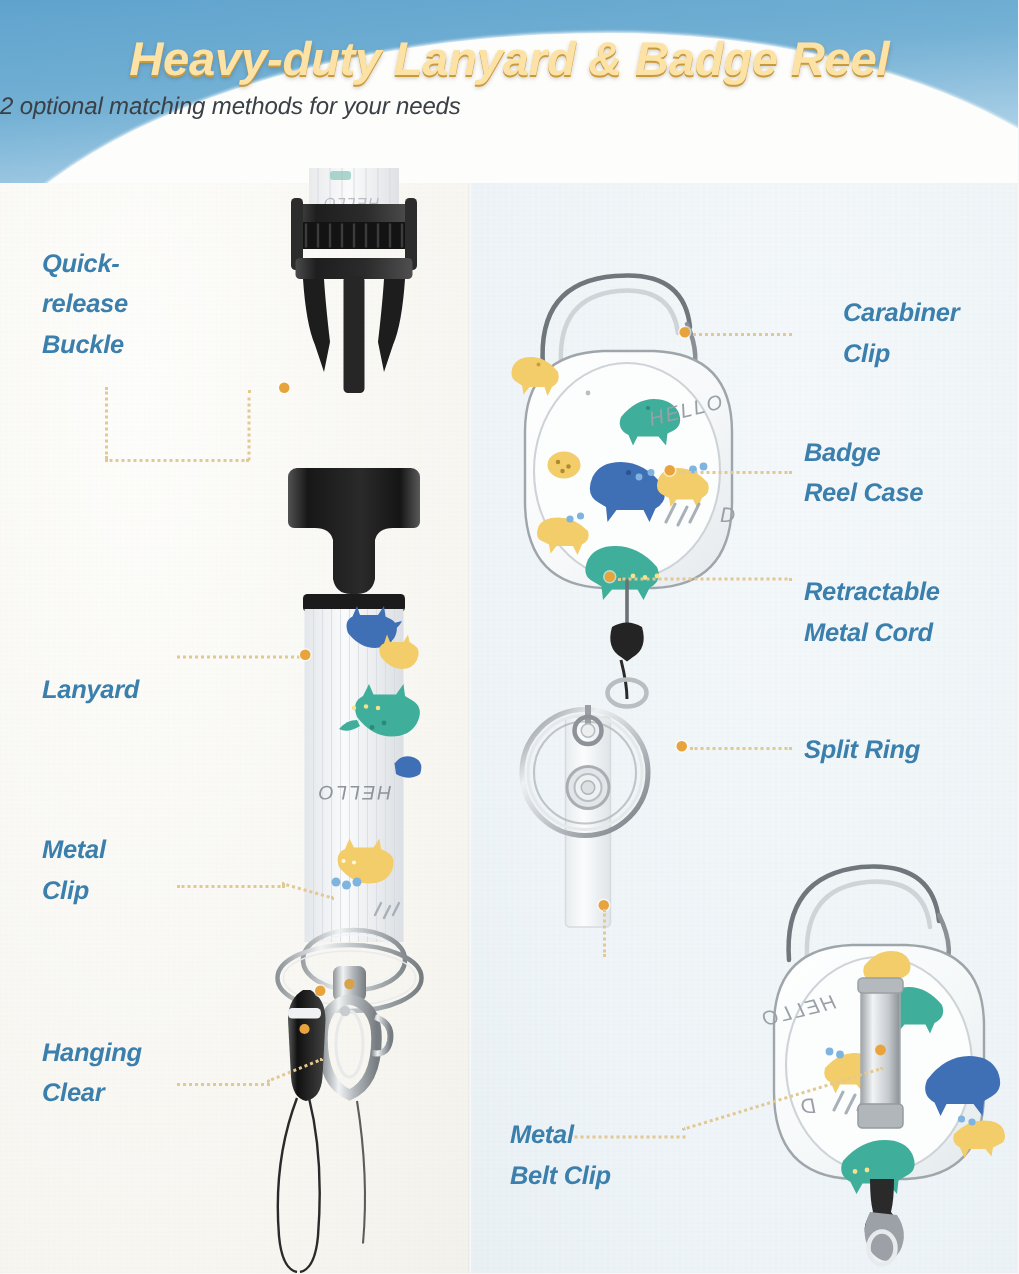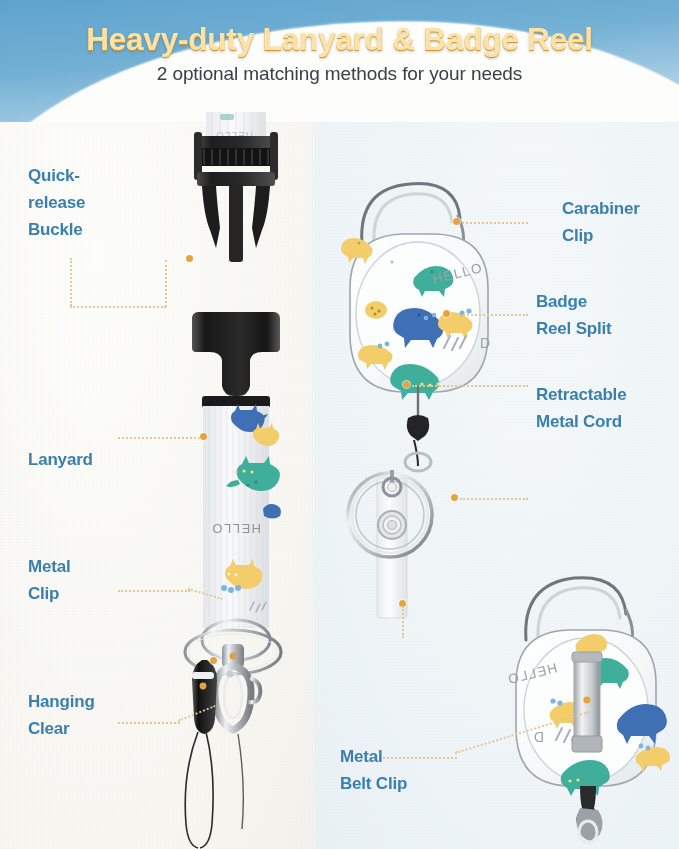--- a/index.html
+++ b/index.html
@@ -1,21 +1,21 @@
 <!DOCTYPE html>
 <html><head>
 <meta charset="utf-8">
 <style>
   html,body{margin:0;padding:0;}
   body{
     width:679px;height:849px;overflow:hidden;
     font-family:"Liberation Sans",sans-serif;
     background:#fbfaf7;
   }
-  #page{position:relative;width:679px;height:849px;overflow:hidden;background:#faf9f6;}
+  #page{position:relative;width:679px;height:849px;overflow:hidden;background:#faf9f6;font-style:italic;}
 
   
   .panel{position:absolute;top:0;bottom:0;}
   #panel-left{left:0;width:313px;
     background:
       radial-gradient(ellipse at 30% 30%, #fdfdfb 0%, #f7f6f1 70%, #f2f1ec 100%);
   }
   #panel-right{left:313px;right:0;
     background:
       radial-gradient(ellipse at 60% 35%, #f4f8fa 0%, #eef4f7 65%, #e9f0f4 100%);
@@ -31,22 +31,22 @@
   #header{position:absolute;left:0;top:0;width:679px;height:122px;overflow:hidden;}
   #header-bg{position:absolute;inset:0;
     background:linear-gradient(175deg,#5fa3cd 0%,#73b0d4 42%,#a9cfe6 78%,#cfe3f0 100%);}
   #header-curve{position:absolute;left:-40px;bottom:-150px;width:820px;height:250px;
     background:#fdfdfb;border-radius:62% 52% 0 0 / 100% 92% 0 0;
     box-shadow:0 -1px 2px rgba(255,255,255,.8);}
   #header-text{position:absolute;inset:0;}
   #title{position:absolute;left:0;right:0;top:21px;text-align:center;
     font-size:31.5px;font-weight:bold;letter-spacing:-.2px;
     color:#fde2a6;text-shadow:0 1px 0 #c99a3c,0 2px 3px rgba(60,40,10,.25);}
-  #subtitle{position:absolute;left:0;right:0;top:63px;text-align:center;
-    font-size:19px;color:#3a4046;letter-spacing:-.1px;}
+  #subtitle{position:absolute;left:0;right:0;top:63px;
+    font-size:16px;color:#3a4046;letter-spacing:-.1px;}
 
   
   .label{position:absolute;color:#3b7fad;font-weight:bold;
     font-size:17px;line-height:27px;letter-spacing:-.2px;white-space:pre-line;}
 
   
   .dot{position:absolute;width:7px;height:7px;border-radius:50%;
     background:#e8a33d;box-shadow:0 0 0 1px rgba(255,255,255,.6);}
   .dline-h{position:absolute;height:0;border-top:2px dotted #e2c891;}
   .dline-v{position:absolute;width:0;border-left:2px dotted #e2c891;}
@@ -500,19 +500,20 @@
 Buckle</div>
   <div class="label" style="left:28px;top:446px;">Lanyard</div>
   <div class="label" style="left:28px;top:553px;">Metal
 Clip</div>
   <div class="label" style="left:28px;top:688px;">Hanging
 Clear</div>
 
   <div class="label" style="left:536px;top:195px;margin-left:26px;">Carabiner
 Clip</div>
   <div class="label" style="left:536px;top:288px;">Badge
-Reel Split</div>
+Reel Case</div>
   <div class="label" style="left:536px;top:381px;">Retractable
 Metal Cord</div>
+  <div class="label" style="left:536px;top:486px;">Split Ring</div>
   <div class="label" style="left:340px;top:743px;">Metal
 Belt Clip</div>
 
 </div>
 
 </body></html>

